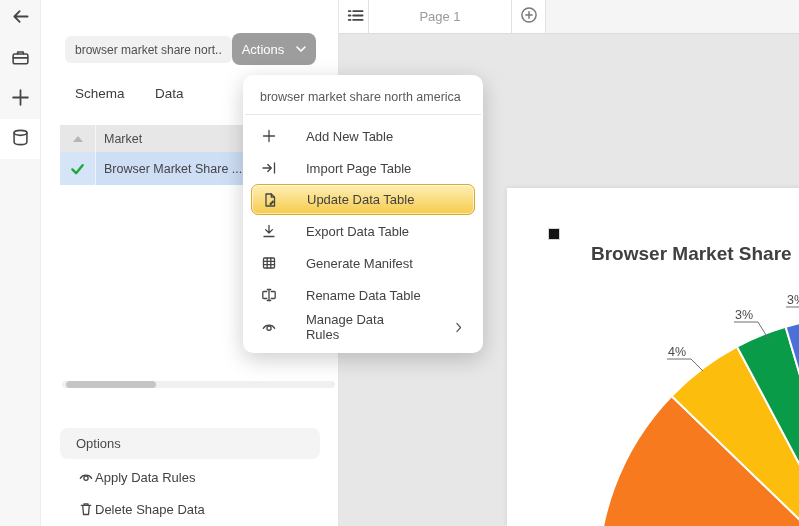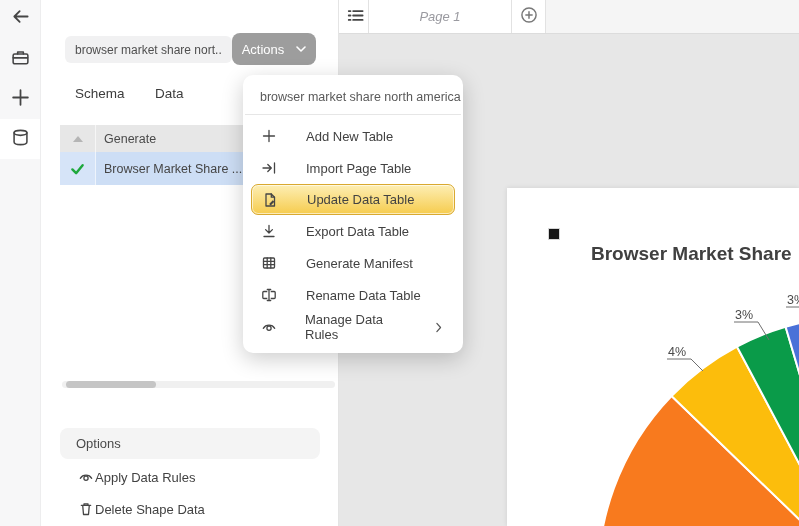--- a/index.html
+++ b/index.html
@@ -39,35 +39,35 @@
   .hthumb{position:absolute;left:4px;top:0;width:90px;height:7px;background:#c5c5c5;border-radius:4px;cursor:pointer;}
 
   .opt-header{position:absolute;left:20px;top:428px;width:260px;height:31px;box-sizing:border-box;background:#f4f4f4;
         border-radius:8px;line-height:31px;padding-left:16px;font-size:13px;color:#4a4a4a;}
   .opt-item{position:absolute;left:20px;width:260px;height:30px;display:flex;align-items:center;cursor:pointer;}
   .opt-item .oi-icon{width:17px;margin-left:18px;display:flex;}
   .opt-item .oi-label{font-size:13px;color:#424242;}
 
   
   .canvas{left:338px;top:0;width:461px;height:526px;background:#e7e7e7;z-index:10;}
-  .page-bar{position:absolute;left:0;top:0;width:461px;height:33px;background:#fff;border-bottom:1px solid #dcdcdc;font-style:italic;}
+  .page-bar{position:absolute;left:0;top:0;width:461px;height:33px;background:#fff;border-bottom:1px solid #dcdcdc;}
   .pb-hamburger{position:absolute;left:4px;top:4px;width:26px;height:26px;display:flex;align-items:center;justify-content:center;cursor:pointer;}
   .ptab{position:absolute;left:30px;top:0;width:144px;height:33px;box-sizing:border-box;border-left:1px solid #e2e2e2;
         border-right:1px solid #e2e2e2;display:flex;align-items:center;justify-content:center;
         font-size:13px;color:#9a9aa0;background:#fff;cursor:pointer;}
   .addpage{position:absolute;left:174px;top:0;width:33px;height:33px;display:flex;align-items:center;justify-content:center;cursor:pointer;}
   .bar-rest{position:absolute;left:207px;top:0;right:0;height:33px;background:#f5f5f5;border-left:1px solid #e2e2e2;}
 
   .page{position:absolute;left:169px;top:188px;width:292px;height:338px;background:#fff;box-shadow:0 0 5px rgba(0,0,0,0.10);}
   .shape-handle{position:absolute;left:42px;top:41px;width:10px;height:10px;background:#141414;outline:1px solid #d6d6d6;cursor:grab;}
   .chart-title{position:absolute;left:84px;top:55px;font-size:19px;font-weight:bold;color:#404040;white-space:nowrap;}
   .pie-svg{position:absolute;left:0;top:0;}
 
   
-  .context-menu{left:243px;top:75px;width:220px;background:#fff;border-radius:10px;z-index:50;
+  .context-menu{left:243px;top:75px;width:240px;background:#fff;border-radius:10px;z-index:50;
         box-shadow:0 6px 22px rgba(0,0,0,0.20);padding-bottom:10px;}
   .cm-title{padding:15px 17px 10px;font-size:12.5px;color:#5a5a5a;white-space:nowrap;}
   .cm-divider{height:1px;background:#e6e6e6;margin:0 2px 5px;}
   .cm-item{height:32px;display:flex;align-items:center;margin:0 8px;padding:0 10px;border-radius:7px;
         font-size:13px;color:#424242;gap:28px;cursor:pointer;box-sizing:border-box;}
   .cm-item.hl{background:linear-gradient(#fdeeb4,#f6cc4e);border:1px solid #d9a930;
         box-shadow:inset 0 0 0 1px rgba(255,255,255,0.6);height:31px;}
   .cm-item .ic{width:17px;display:flex;align-items:center;}
   .cm-item .sub{margin-left:4px;display:flex;}
 </style>
@@ -147,21 +147,21 @@
 
   <div class="tab tab-schema">Schema</div>
   <div class="tab tab-data">Data</div>
 
   <div class="dtable">
     <div class="dt-header">
       <div class="dt-h-col1">
         <div class="tri-up"></div>
       </div>
       <div class="dt-h-col2">
-        <span>Generate</span>
+        <span>Market</span>
         <div class="tri-up tri-right-pos"></div>
       </div>
     </div>
     <div class="dt-row">
       <div class="dt-r-col1">
         <svg width="15" height="14" viewBox="0 0 16 15">
           <path d="M2.5 8 L6.5 12 L13.5 3.5" fill="none" stroke="#1ea83c" stroke-width="2.6" stroke-linecap="round" stroke-linejoin="round"></path>
         </svg>
       </div>
       <div class="dt-r-col2">Browser Market Share ...</div>

